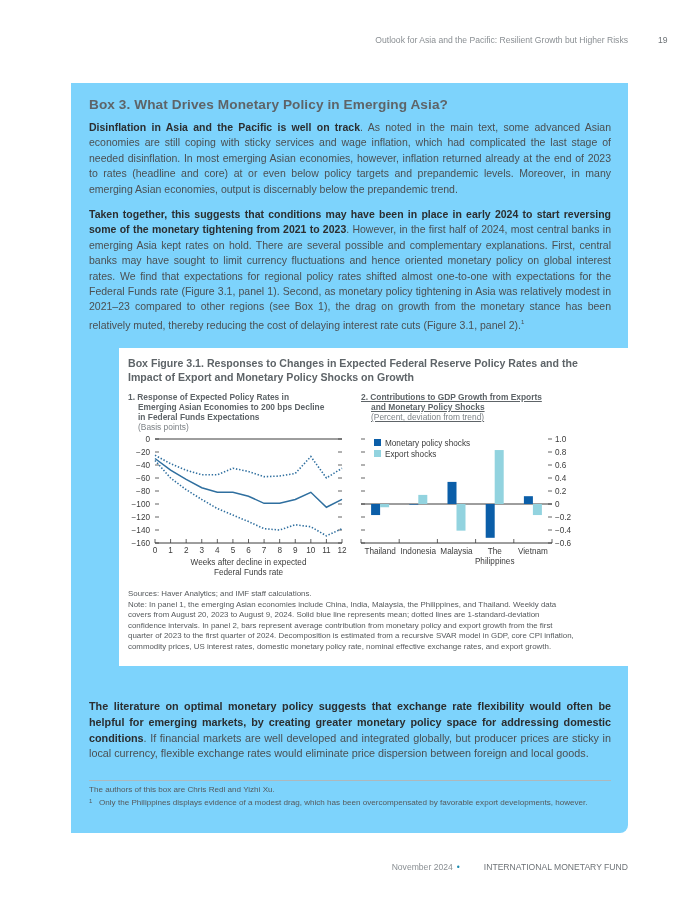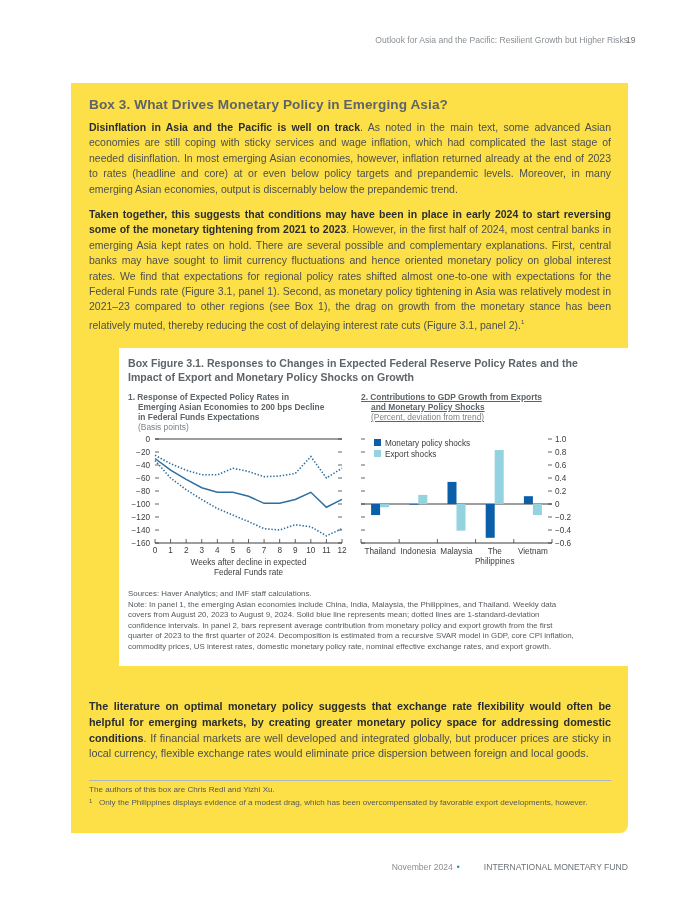--- a/index.html
+++ b/index.html
@@ -1,19 +1,19 @@
 <!DOCTYPE html>
 <html><head>
 <meta charset="utf-8">
 <style>
   html, body { margin: 0; padding: 0; background: #ffffff; }
   body { width: 700px; height: 906px; position: relative; font-family: "Liberation Sans", sans-serif; color: #3a3a3a; overflow: hidden; }
   .running-header { position: absolute; top: 35px; left: 0; width: 628px; text-align: right; font-size: 8.6px; color: #8a8f93; }
-  .page-num { position: absolute; top: 35px; left: 626px; font-size: 8.6px; color: #6e7377; }
-  .box { position: absolute; left: 71px; top: 83px; width: 557px; height: 750px; background: #fde047; border-radius: 0 0 8px 0; }
+  .page-num { position: absolute; top: 35px; left: 658px; font-size: 8.6px; color: #6e7377; }
+  .box { position: absolute; left: 71px; top: 83px; width: 557px; height: 750px; background: #7dd3fc; border-radius: 0 0 8px 0; }
   .box-title { position: absolute; left: 18px; top: 14px; font-size: 13.6px; font-weight: bold; color: #5e6468; letter-spacing: 0.1px; }
   .para { position: absolute; left: 18px; width: 522px; font-size: 10.5px; line-height: 15.4px; color: #4b4f52; text-align: justify; }
   .para b { color: #2b2e30; }
   .p1 { top: 37px; }
   .p2 { top: 124px; }
   .p3 { top: 616px; font-size: 10.8px; line-height: 15.8px; }
   .figure { position: absolute; left: 48px; top: 265px; width: 524px; height: 318px; background: #ffffff; }
   .fig-title { position: absolute; left: 9px; top: 8px; width: 450px; font-size: 10.6px; line-height: 14px; font-weight: bold; color: #5e6468; }
   .panel-title { position: absolute; font-size: 8.4px; line-height: 10px; font-weight: bold; color: #5e6468; }
   .panel-sub { font-weight: normal; color: #7d8286; }

